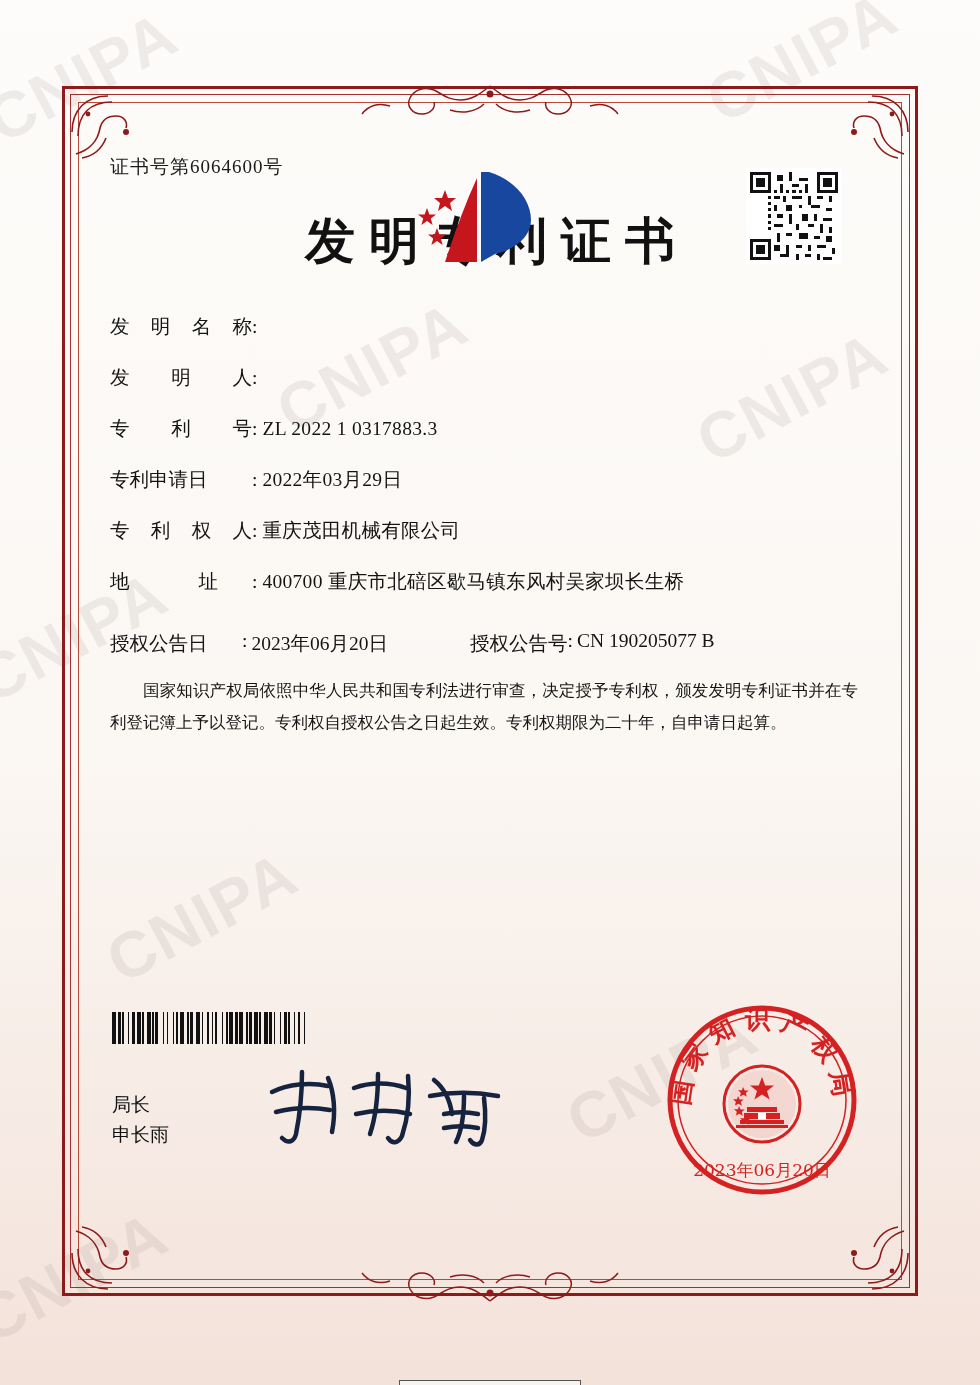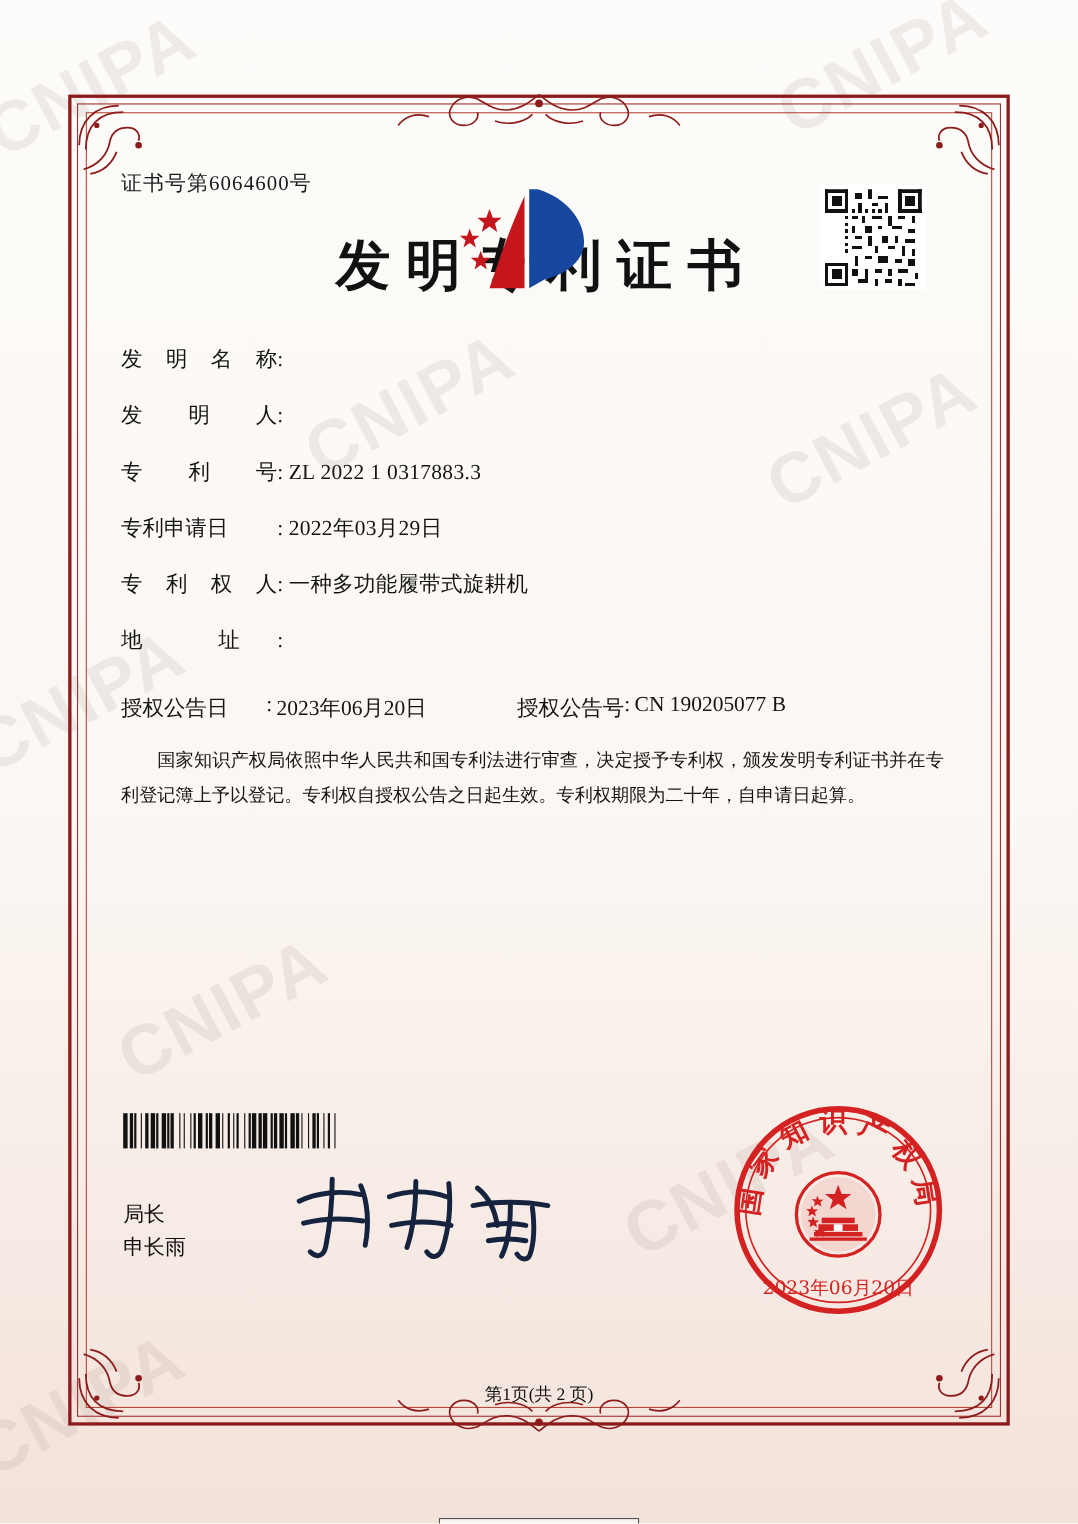--- a/index.html
+++ b/index.html
@@ -457,29 +457,30 @@
       </div>
 
       <div class="field-row">
         <span class="f-label spread">
           <span>专</span>
             <span>利</span>
             <span>权</span>
             <span>人</span>
         </span>
           <span class="f-colon">:</span>
-        <span class="f-value">一种多功能履带式旋耕机</span>
+        <span class="f-value">重庆茂田机械有限公司</span>
       </div>
 
       <div class="field-row">
         <span class="f-label spread">
           <span>地</span>
             <span style="margin-right:34px;">址</span>
         </span>
           <span class="f-colon">:</span>
+        <span class="f-value">400700 重庆市北碚区歇马镇东风村吴家坝长生桥</span>
       </div>
 
       <div class="row-split">
         <span class="left">
           <span class="rs-label-wide">授权公告日</span>
           <span class="rs-label-n">:</span>
           <span>2023年06月20日</span>
         </span>
         <span class="right">
           <span>授权公告号</span>
@@ -627,16 +628,15 @@
           <rect x="-18" y="9" width="36" height="6"></rect>
           <rect x="-15" y="3" width="30" height="5"></rect>
           <rect x="-4" y="9" width="8" height="6" fill="#fff"></rect>
           <rect x="-26" y="21" width="52" height="3"></rect>
         </g>
       </g>
       <text x="100" y="176" text-anchor="middle" font-family="'DejaVu Serif','Liberation Serif',serif" font-size="17" fill="#d42121" id="seal-date">2023年06月20日</text>
     </svg>
   </div>
 
-  <div class="page-no">第1页(共 2 页)</div>
   <div class="footer-note">其他事项参见续页</div>
 
 </div>
 
 </body></html>

